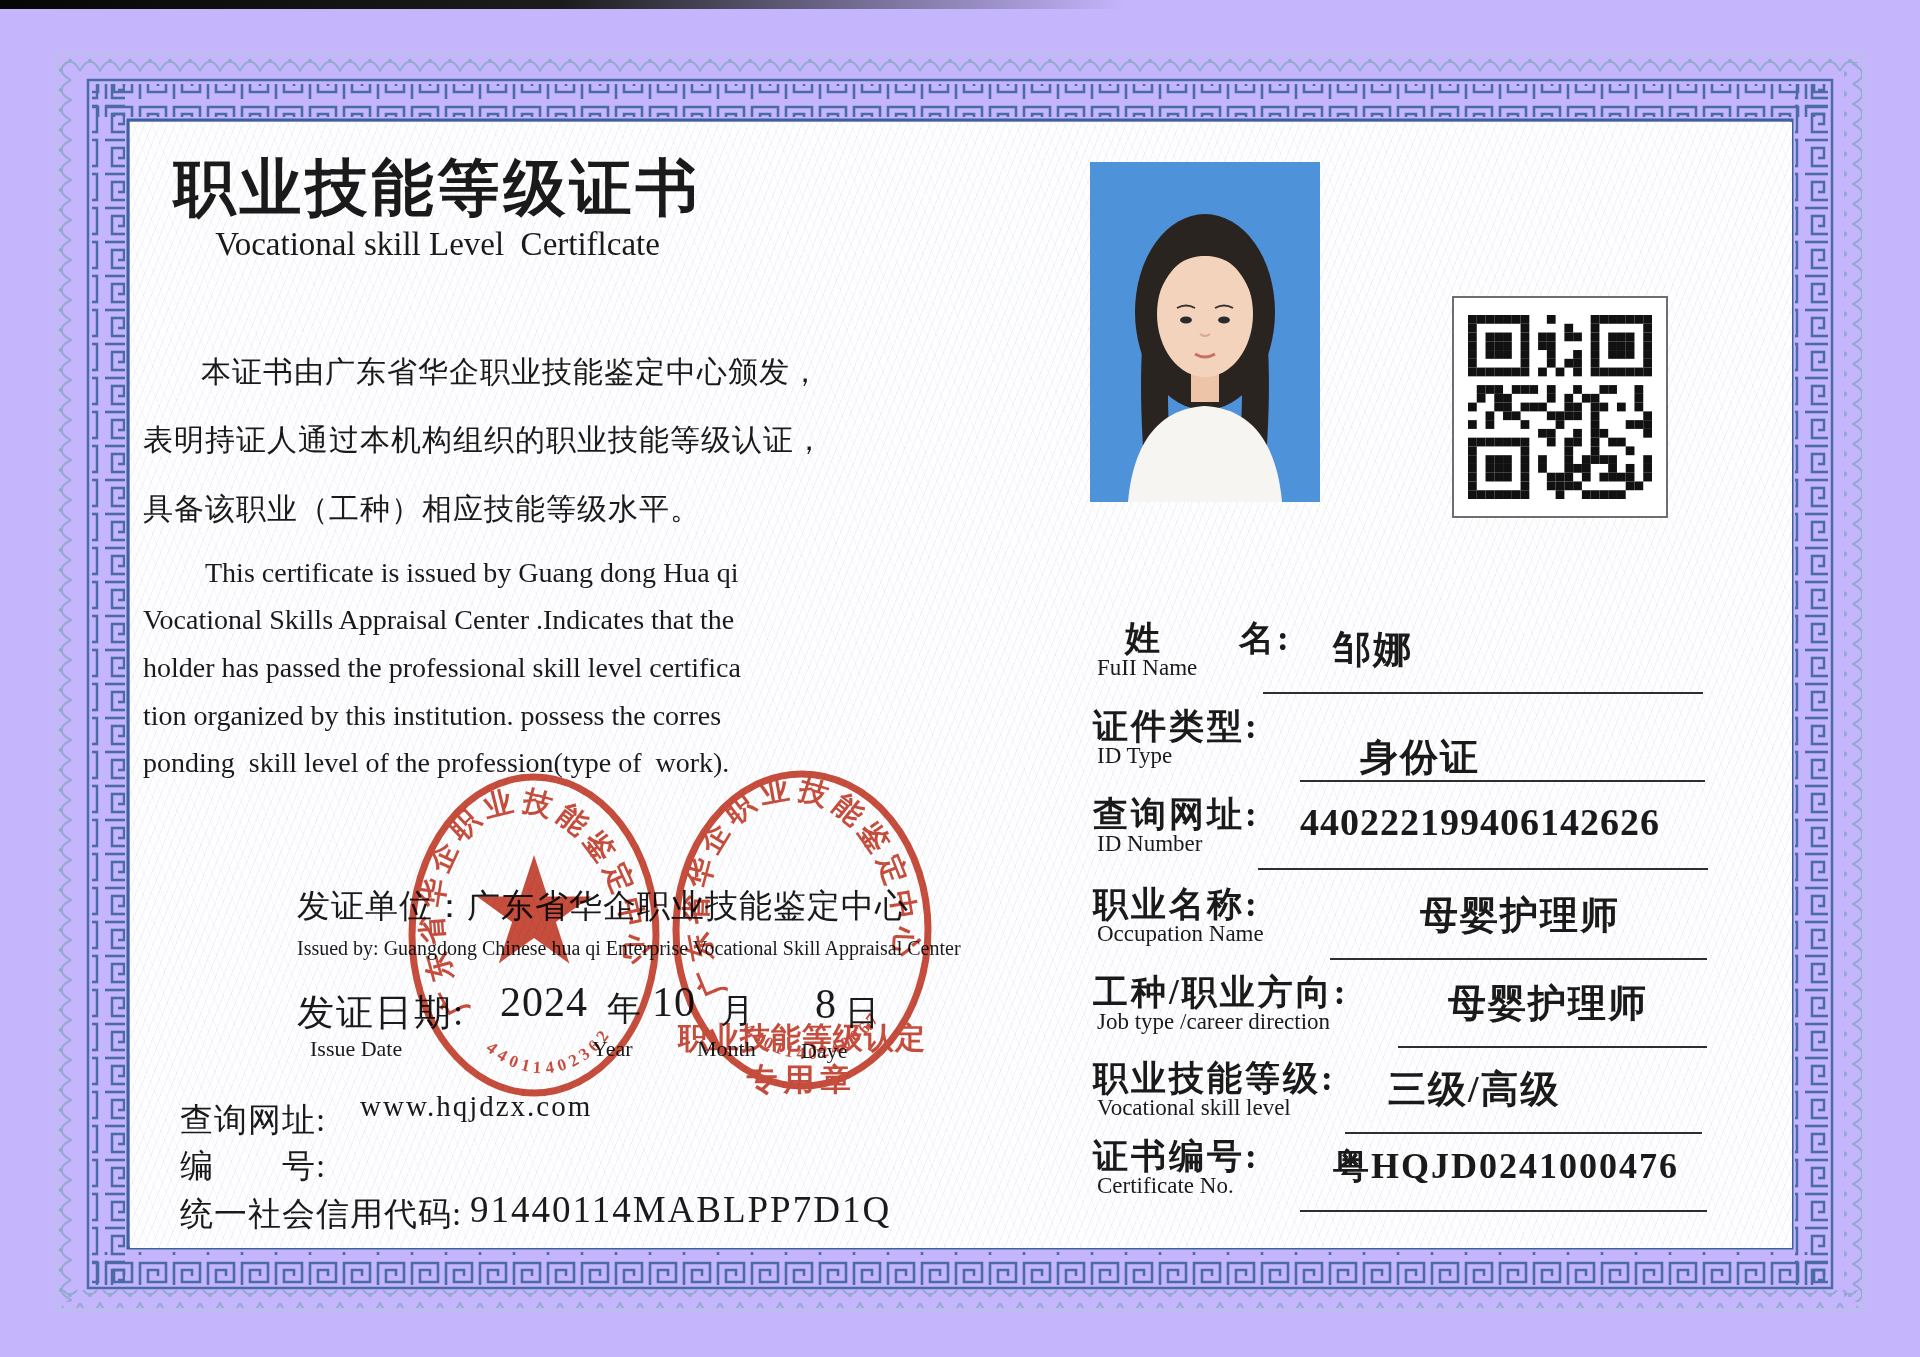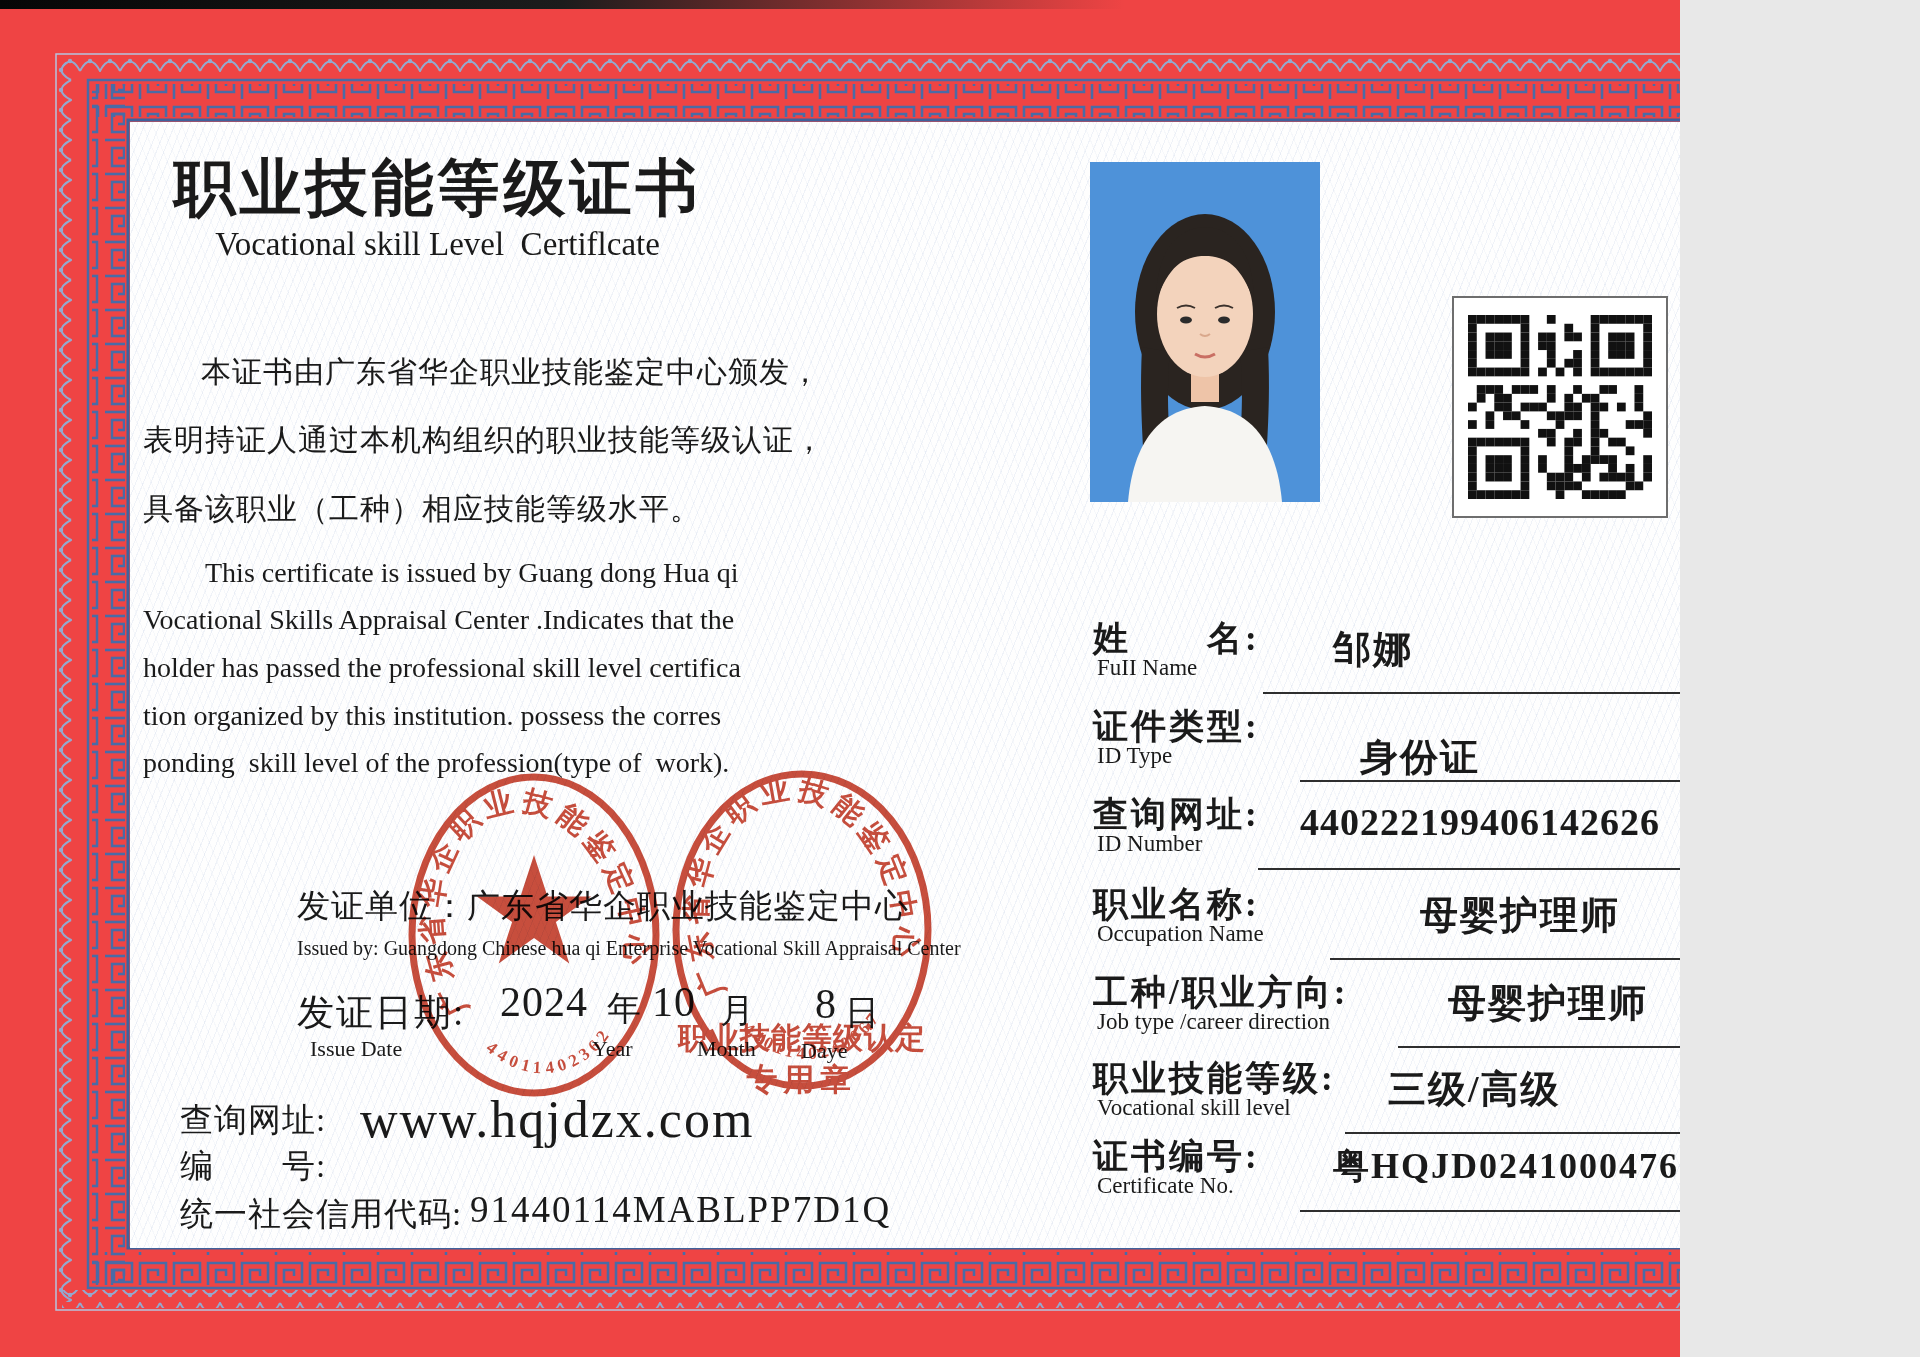--- a/index.html
+++ b/index.html
@@ -1,16 +1,16 @@
 <!DOCTYPE html>
 <html><head>
 <meta charset="utf-8">
 <style>
   html,body{margin:0;padding:0;background:#e8e8e8;}
-  .page{position:relative;width:1680px;height:1357px;background:#ef4444;overflow:hidden;
+  .page{position:relative;width:1920px;height:1357px;background:#c4b5fd;overflow:hidden;
         font-family:"Liberation Serif","DejaVu Serif",serif;color:#1a1a1a;}
   .abs{position:absolute;}
   .scanline{position:absolute;top:0;left:0;width:1250px;height:9px;
             background:linear-gradient(to right,#060606 0%,#1c1c1c 45%,rgba(255,255,255,0) 90%);}
   .inner{position:absolute;left:130px;top:122px;width:1662px;height:1126px;
      background:
        repeating-linear-gradient(112deg, rgba(110,140,195,0.10) 0 1px, rgba(255,255,255,0) 1px 7px),
        repeating-linear-gradient(68deg, rgba(110,140,195,0.055) 0 1px, rgba(255,255,255,0) 1px 9px),
        #fefefe;}
   .title-cn{left:150px;top:146px;width:575px;text-align:center;font-size:62px;font-weight:700;
@@ -18,21 +18,21 @@
   .title-en{left:150px;top:226px;width:575px;text-align:center;font-size:33px;white-space:pre;}
   .cnline{left:143px;font-size:30px;letter-spacing:1px;white-space:pre;}
   .enline{left:143px;font-size:28px;white-space:pre;}
   .issuer-cn{left:297px;top:884px;font-size:33px;letter-spacing:1px;white-space:pre;}
   .issuer-en{left:297px;top:937px;font-size:20px;white-space:pre;}
   .datelbl-cn{font-size:37px;letter-spacing:2px;}
   .datelbl-en{font-size:22px;}
   .dateval{font-size:42px;letter-spacing:1px;}
   .dateunit{font-size:34px;}
   .footlbl{font-size:33px;letter-spacing:1px;white-space:pre;}
-  .footval{font-size:52px;letter-spacing:2px;}
+  .footval{font-size:29px;letter-spacing:2px;}
   .cn-label{position:absolute;left:1093px;font-size:35px;letter-spacing:3px;font-weight:600;white-space:pre;}
   .en-label{position:absolute;left:1097px;font-size:23px;white-space:pre;}
   .fvalue{position:absolute;font-size:38px;letter-spacing:2px;white-space:pre;font-weight:bold;}
   .uline{position:absolute;height:2px;background:#2e2e2e;}
   .qrbox{position:absolute;left:1452px;top:296px;width:216px;height:222px;background:#fff;
          border:2px solid #6e6e6e;box-sizing:border-box;display:flex;align-items:center;justify-content:center;}
 </style>
 </head>
 <body>
 
@@ -341,21 +341,21 @@
         <rect x="60" y="200" width="10" height="10" fill="#111"></rect>
         <rect x="100" y="200" width="10" height="10" fill="#111"></rect>
         <rect x="130" y="200" width="10" height="10" fill="#111"></rect>
         <rect x="140" y="200" width="10" height="10" fill="#111"></rect>
         <rect x="150" y="200" width="10" height="10" fill="#111"></rect>
         <rect x="160" y="200" width="10" height="10" fill="#111"></rect>
         <rect x="170" y="200" width="10" height="10" fill="#111"></rect>
       </svg>
   </div>
 
-  <div class="cn-label" style="top:615px;">姓　　名:</div>
+  <div class="cn-label" style="top:615px;margin-left:32px;">姓　　名:</div>
   <div class="en-label" style="top:655px;">FuII Name</div>
   <div class="fvalue" style="left:1333px;top:624px;">邹娜</div>
   <div class="uline" style="left:1263px;top:692px;width:440px;"></div>
 
   <div class="cn-label" style="top:703px;">证件类型:</div>
   <div class="en-label" style="top:743px;">ID Type</div>
   <div class="fvalue" style="left:1360px;top:712px;margin-top:20px;">身份证</div>
   <div class="uline" style="left:1300px;top:780px;width:405px;"></div>
 
   <div class="cn-label" style="top:791px;">查询网址:</div>

